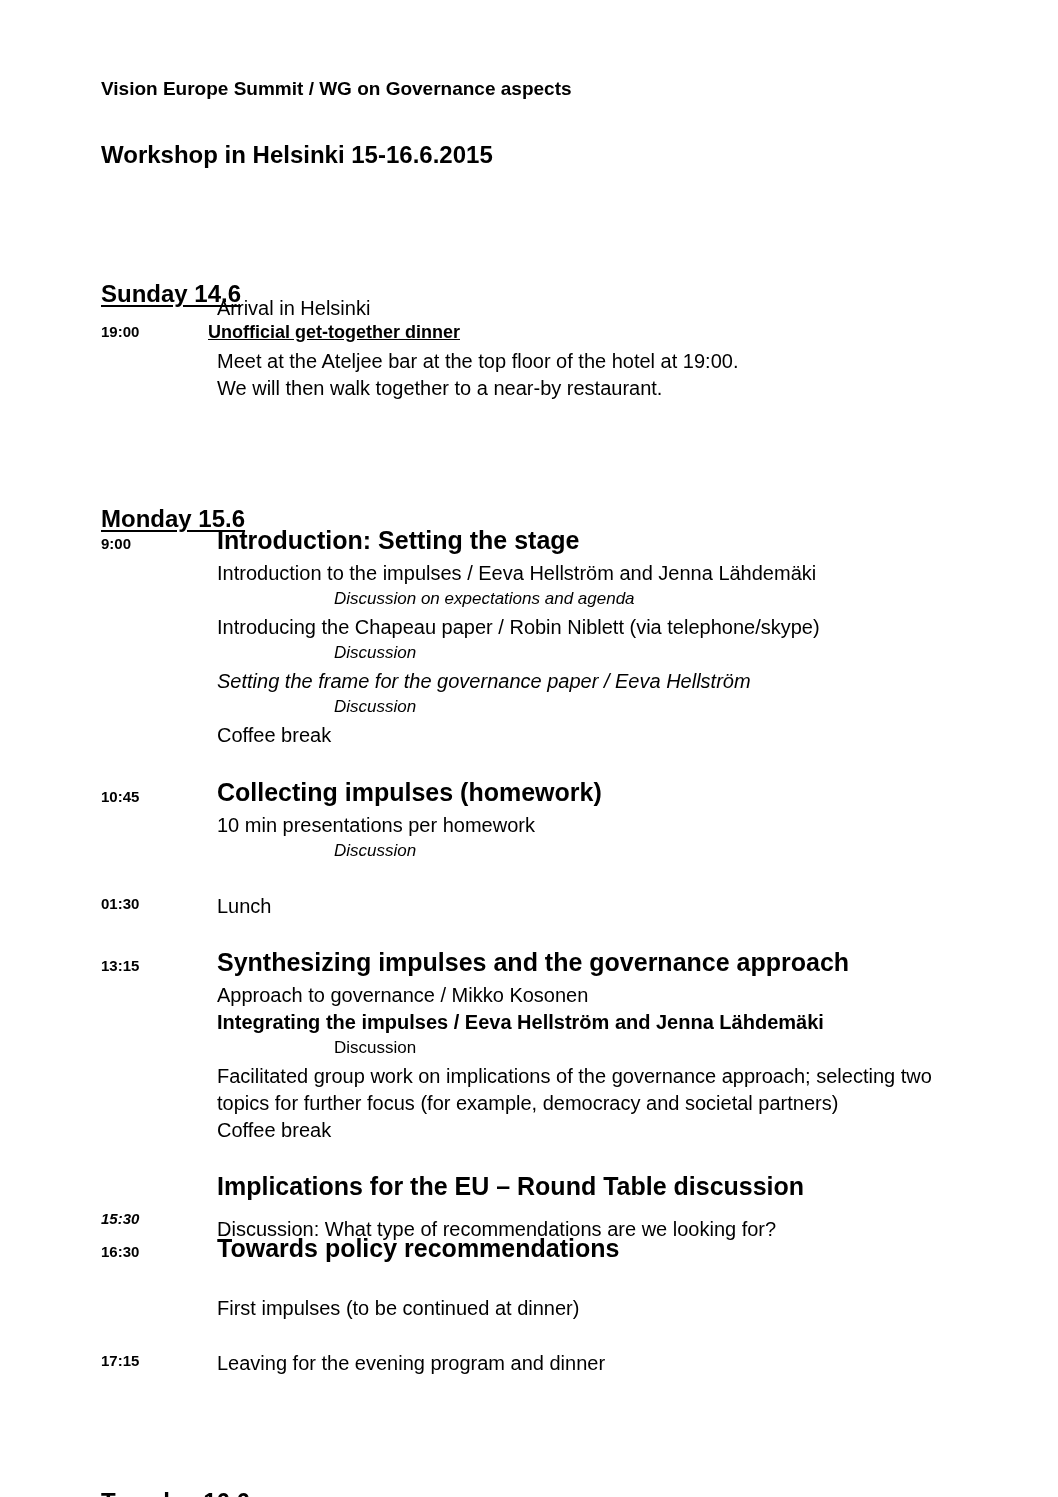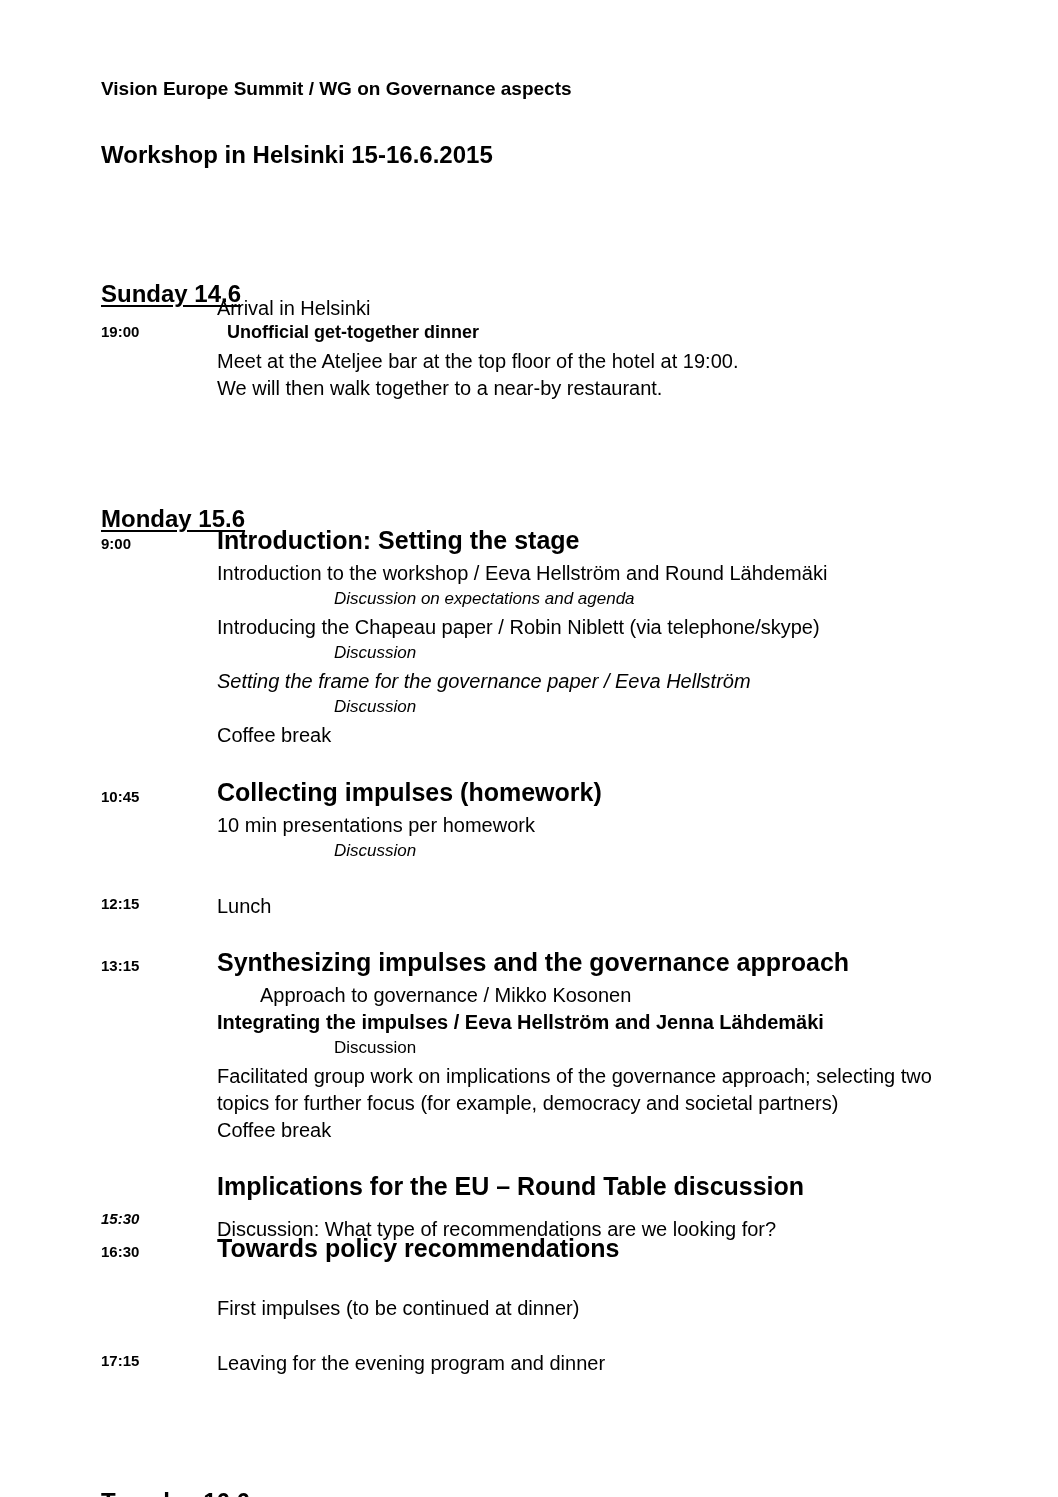--- a/index.html
+++ b/index.html
@@ -6,21 +6,21 @@
   body {
     width: 1058px; height: 1497px; position: relative; overflow: hidden;
     font-family: "Liberation Sans", sans-serif; color: #000;
   }
   .abs { position: absolute; white-space: nowrap; }
   .subtitle { font-size: 19px; font-weight: bold; left: 101px; top: 78px; }
   .title { font-size: 24px; font-weight: bold; left: 101px; top: 141px; }
   .day { font-size: 24px; font-weight: bold; text-decoration: underline; left: 101px; text-underline-offset: 3px; margin-top: 48px; }
   .time { font-size: 15px; font-weight: bold; left: 101px; }
   .head { font-size: 25px; font-weight: bold; left: 217px; }
-  .head-sm { font-size: 18px; font-weight: bold; left: 227px; }
+  .head-sm { font-size: 18px; font-weight: bold; left: 208px; text-decoration: underline; }
   .line { font-size: 20px; left: 217px; }
   .ital { font-size: 17px; font-style: italic; left: 334px; }
   .indent { font-size: 17px; left: 334px; }
 </style>
 </head>
 <body>
 
 <div>
   <div class="abs subtitle">Vision Europe Summit /  WG on Governance aspects</div>
   <div class="abs title">Workshop in Helsinki 15-16.6.2015</div>
@@ -33,39 +33,39 @@
   <div class="abs head-sm" style="top:322px;">Unofficial get-together dinner</div>
   <div class="abs line" style="top:350px;">Meet at the Ateljee bar at the top floor of the hotel at 19:00.</div>
   <div class="abs line" style="top:377px;">We will then walk together to a near-by restaurant.</div>
 </section>
 
 <section>
   <div class="abs day" style="top:457px;">Monday 15.6</div>
 
   <div class="abs time" style="top:535px;">9:00</div>
   <div class="abs head" style="top:526px;">Introduction: Setting the stage</div>
-  <div class="abs line" style="top:562px;">Introduction to the workshop / Eeva Hellström and Round Lähdemäki</div>
+  <div class="abs line" style="top:562px;">Introduction to the impulses / Eeva Hellström and Jenna Lähdemäki</div>
   <div class="abs ital" style="top:589px;">Discussion on expectations and agenda</div>
   <div class="abs line" style="top:616px;">Introducing the Chapeau paper / Robin Niblett (via telephone/skype)</div>
   <div class="abs ital" style="top:643px;">Discussion</div>
   <div class="abs line" style="top:670px;font-style:italic;">Setting the frame for the governance paper / Eeva Hellström</div>
   <div class="abs ital" style="top:697px;">Discussion</div>
   <div class="abs line" style="top:724px;">Coffee break</div>
 
   <div class="abs time" style="top:788px;">10:45</div>
   <div class="abs head" style="top:778px;">Collecting impulses (homework)</div>
   <div class="abs line" style="top:814px;">10 min presentations per homework</div>
   <div class="abs ital" style="top:841px;">Discussion</div>
 
-  <div class="abs time" style="top:895px;">12:15</div>
+  <div class="abs time" style="top:895px;">01:30</div>
   <div class="abs line" style="top:895px;">Lunch</div>
 
   <div class="abs time" style="top:957px;">13:15</div>
   <div class="abs head" style="top:948px;">Synthesizing impulses and the governance approach</div>
-  <div class="abs line" style="top:984px;margin-left:43px;">Approach to governance / Mikko Kosonen</div>
+  <div class="abs line" style="top:984px;">Approach to governance / Mikko Kosonen</div>
   <div class="abs line" style="top:1011px;font-weight:bold;">Integrating the impulses / Eeva Hellström and Jenna Lähdemäki</div>
   <div class="abs indent" style="top:1038px;">Discussion</div>
   <div class="abs line" style="top:1065px;">Facilitated group work on implications of the governance approach; selecting two</div>
   <div class="abs line" style="top:1092px;">topics for further focus (for example, democracy and societal partners)</div>
   <div class="abs line" style="top:1119px;">Coffee break</div>
 
   <div class="abs time" style="top:1210px;font-style:italic;">15:30</div>
   <div class="abs head" style="top:1172px;">Implications for the EU – Round Table discussion</div>
 
   <div class="abs time" style="top:1243px;">16:30</div>

